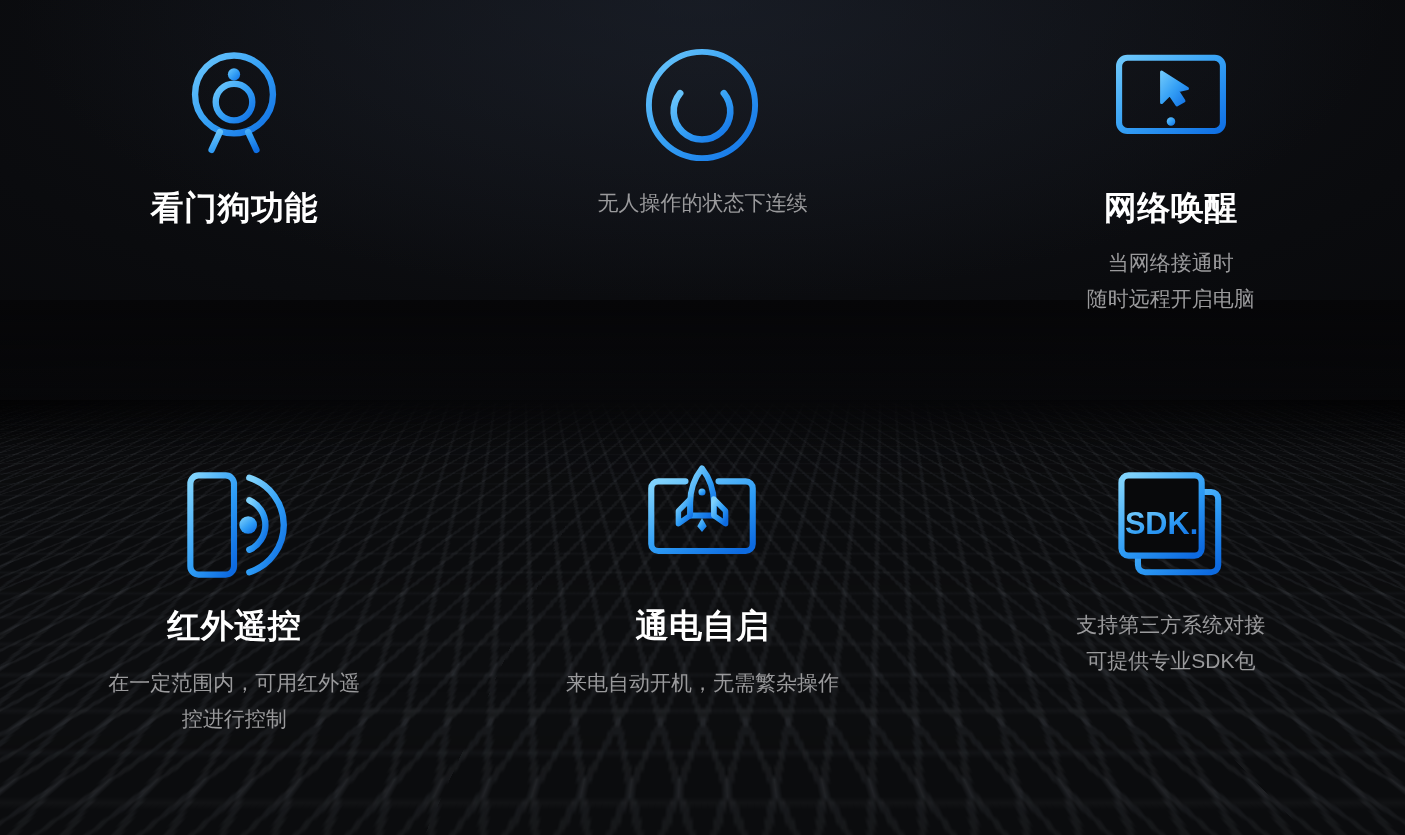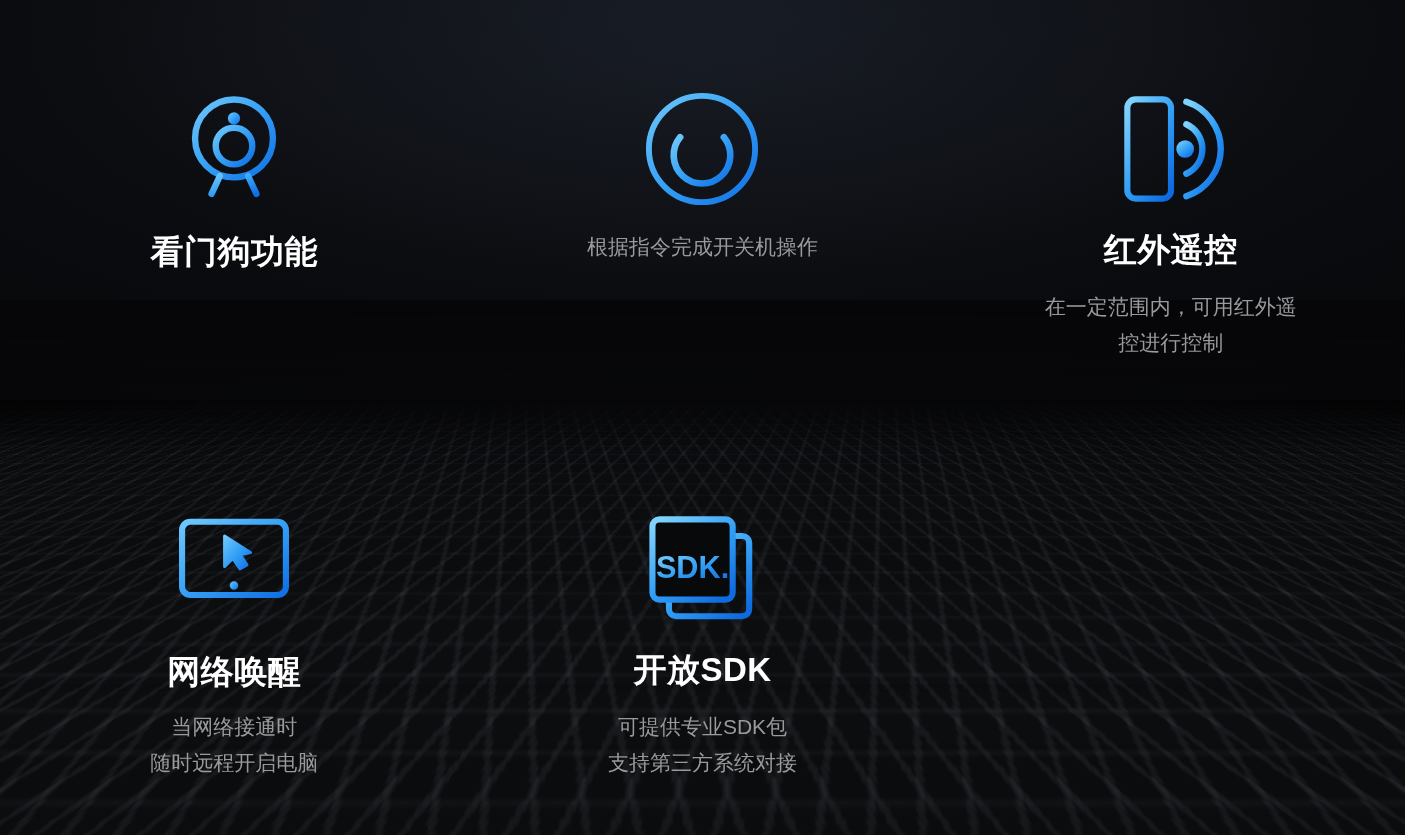--- a/index.html
+++ b/index.html
@@ -88,21 +88,20 @@
     background: linear-gradient(to bottom, rgba(6,6,8,1) 0%, rgba(6,6,8,0.55) 55%, rgba(6,6,8,0) 100%);
   }
 
   
   .grid {
     position: absolute;
     inset: 0;
     display: grid;
     grid-template-columns: repeat(3, 1fr);
     grid-template-rows: 420px 415px;
-    margin-top: 44px;
   }
   .card {
     position: relative;
     display: flex;
     flex-direction: column;
     align-items: center;
     text-align: center;
   }
   .row1 .icon-wrap { margin-top: 42px; }
   .row2 .icon-wrap { margin-top: 42px; }
@@ -187,21 +186,39 @@
 
     <div class="card row1">
       <div class="icon-wrap">
         <svg viewBox="0 0 100 100">
           <circle cx="50" cy="50" r="45" fill="none" stroke="url(#ig)" stroke-width="5"></circle>
           <path d="M31.5 40 A24 24 0 1 0 68.5 40" fill="none" stroke="url(#ig)" stroke-width="5.6" stroke-linecap="round"></path>
           <line x1="50" y1="19" x2="50" y2="48" stroke="url(#ig)" stroke-width="5.6" stroke-linecap="round"></line>
         </svg>
       </div>
       <div class="card-desc">
-        <div>根据指令完成开关机操作</div>
+        <div>无人操作的状态下连续</div>
+      </div>
+    </div>
+
+    <div class="card row1">
+      <div class="icon-wrap">
+        <svg viewBox="0 0 100 100">
+          <rect x="6" y="10" width="88" height="62" rx="7" ry="7" fill="none" stroke="url(#ig)" stroke-width="5.2"></rect>
+          <line x1="8" y1="56" x2="92" y2="56" stroke="url(#ig)" stroke-width="5"></line>
+          <circle cx="50" cy="64" r="3.6" fill="url(#ig)"></circle>
+          <path d="M42 22 L42 48 L49 41 L55 50 L61 46.5 L55.5 38 L64 36 Z" fill="url(#ig)" stroke="url(#ig)" stroke-width="2.5" stroke-linejoin="round"></path>
+          <line x1="50" y1="72" x2="50" y2="88" stroke="url(#ig)" stroke-width="5.2"></line>
+          <line x1="28" y1="89" x2="72" y2="89" stroke="url(#ig)" stroke-width="5.2" stroke-linecap="round"></line>
+        </svg>
+      </div>
+      <div class="card-title">网络唤醒</div>
+      <div class="card-desc">
+        <div>当网络接通时</div>
+        <div>随时远程开启电脑</div>
       </div>
     </div>
 
     <div class="card row2">
       <div class="icon-wrap">
         <svg viewBox="0 0 100 100">
           <rect x="13" y="8" width="37" height="84" rx="7" ry="7" fill="none" stroke="url(#ig2)" stroke-width="5.2"></rect>
           <line x1="14" y1="33" x2="49" y2="33" stroke="url(#ig2)" stroke-width="5"></line>
           <line x1="25" y1="52" x2="25" y2="78" stroke="url(#ig2)" stroke-width="5.6" stroke-linecap="round"></line>
           <circle cx="62" cy="50" r="7.5" fill="url(#ig2)"></circle>
@@ -209,49 +226,49 @@
           <path d="M63 10 A42 42 0 0 1 63 90" fill="none" stroke="url(#ig2)" stroke-width="5.4" stroke-linecap="round"></path>
         </svg>
       </div>
       <div class="card-title">红外遥控</div>
       <div class="card-desc">
         <div>在一定范围内，可用红外遥</div>
         <div>控进行控制</div>
       </div>
     </div>
 
-    <div class="card row1">
-      <div class="icon-wrap">
-        <svg viewBox="0 0 100 100">
-          <rect x="6" y="10" width="88" height="62" rx="7" ry="7" fill="none" stroke="url(#ig)" stroke-width="5.2"></rect>
-          <line x1="8" y1="56" x2="92" y2="56" stroke="url(#ig)" stroke-width="5"></line>
-          <circle cx="50" cy="64" r="3.6" fill="url(#ig)"></circle>
-          <path d="M42 22 L42 48 L49 41 L55 50 L61 46.5 L55.5 38 L64 36 Z" fill="url(#ig)" stroke="url(#ig)" stroke-width="2.5" stroke-linejoin="round"></path>
-          <line x1="50" y1="72" x2="50" y2="88" stroke="url(#ig)" stroke-width="5.2"></line>
-          <line x1="28" y1="89" x2="72" y2="89" stroke="url(#ig)" stroke-width="5.2" stroke-linecap="round"></line>
-        </svg>
-      </div>
-      <div class="card-title">网络唤醒</div>
-      <div class="card-desc">
-        <div>当网络接通时</div>
-        <div>随时远程开启电脑</div>
-      </div>
-    </div>
-
+    <div class="card row2">
+      <div class="icon-wrap">
+        <svg viewBox="0 0 100 100">
+          <path d="M36 13 L13 13 A6 6 0 0 0 7 19 L7 66 A6 6 0 0 0 13 72 L87 72 A6 6 0 0 0 93 66 L93 19 A6 6 0 0 0 87 13 L64 13" fill="none" stroke="url(#ig2)" stroke-width="5.2" stroke-linecap="round"></path>
+          <line x1="9" y1="57" x2="91" y2="57" stroke="url(#ig2)" stroke-width="5"></line>
+          <line x1="50" y1="72" x2="50" y2="88" stroke="url(#ig2)" stroke-width="5.2"></line>
+          <line x1="30" y1="89" x2="70" y2="89" stroke="url(#ig2)" stroke-width="5.2" stroke-linecap="round"></line>
+          <path d="M50 2 C57 11 60 21 60 31 L60 42 L40 42 L40 31 C40 21 43 11 50 2 Z" fill="none" stroke="url(#ig2)" stroke-width="5" stroke-linejoin="round"></path>
+          <path d="M40 28 L30 38 L30 49 L40 42 Z" fill="none" stroke="url(#ig2)" stroke-width="4.6" stroke-linejoin="round"></path>
+          <path d="M60 28 L70 38 L70 49 L60 42 Z" fill="none" stroke="url(#ig2)" stroke-width="4.6" stroke-linejoin="round"></path>
+          <path d="M50 44 L54 51 L50 56 L46 51 Z" fill="url(#ig2)"></path>
+          <circle cx="50" cy="22" r="3" fill="url(#ig2)"></circle>
+        </svg>
+      </div>
+      <div class="card-title">通电自启</div>
+      <div class="card-desc">
+        <div>来电自动开机，无需繁杂操作</div>
+      </div>
+    </div>
 
     <div class="card row2">
       <div class="icon-wrap">
         <svg viewBox="0 0 100 100">
           <rect x="22" y="22" width="68" height="68" rx="6" ry="6" fill="none" stroke="url(#ig2)" stroke-width="5.2"></rect>
           <rect x="8" y="8" width="68" height="68" rx="6" ry="6" fill="#08090b" stroke="url(#ig2)" stroke-width="5.2"></rect>
           <line x1="10" y1="25" x2="74" y2="25" stroke="url(#ig2)" stroke-width="5"></line>
           <text x="42" y="58" text-anchor="middle" font-family="&quot;Liberation Sans&quot;, sans-serif" font-size="26" font-weight="bold" fill="url(#ig2)">SDK.</text>
         </svg>
       </div>
-      <div class="card-title">开放SDK</div>
-      <div class="card-desc">
+      <div class="card-desc">
+        <div>支持第三方系统对接</div>
         <div>可提供专业SDK包</div>
-        <div>支持第三方系统对接</div>
       </div>
     </div>
 
   </div>
 </div>
 
 </body></html>

